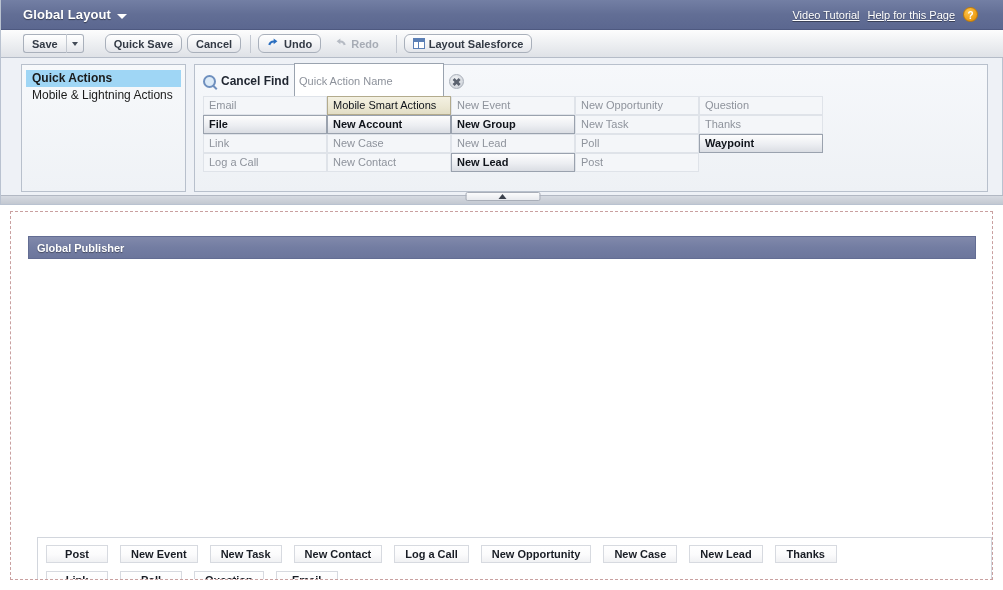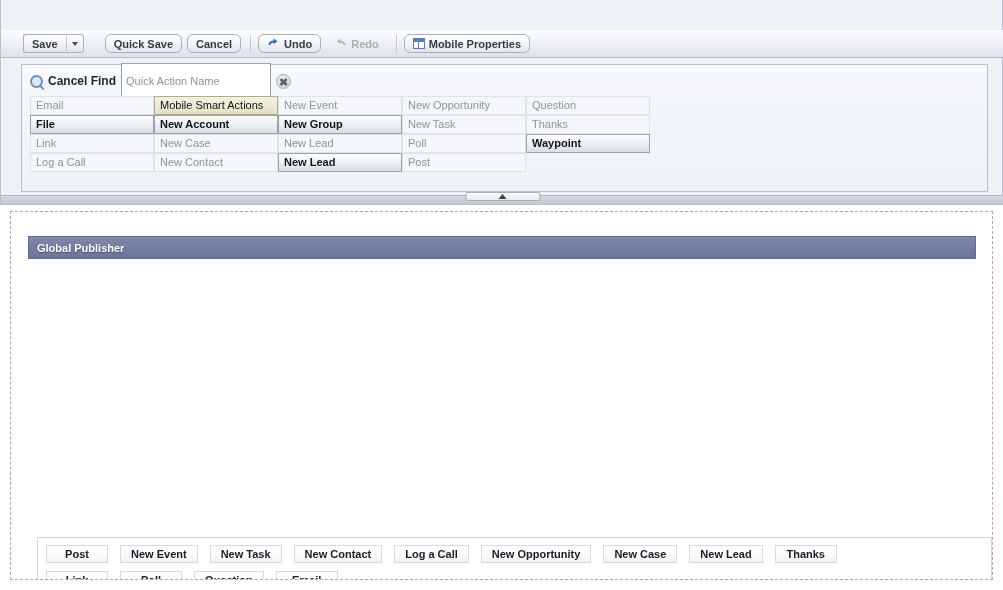--- a/index.html
+++ b/index.html
@@ -428,20 +428,31 @@
     box-sizing: border-box;
     cursor: move;
     white-space: nowrap;
   }
 </style>
 </head>
 <body>
 
 <div id="editor-frame">
 
+  <div id="title-bar">
+    <div id="title-bar-left">
+      <span id="layout-title">Global Layout</span>
+      <span class="caret-down"></span>
+    </div>
+    <div id="title-bar-right">
+      <span class="hdr-link">Video Tutorial</span>
+      <span class="hdr-link">Help for this Page</span>
+      <span id="help-badge">?</span>
+    </div>
+  </div>
 
   <div id="toolbar">
     <span class="tb-split">
       <span class="tb-btn main">Save</span>
       <span class="tb-btn arrow">
         <span class="mini-caret"></span>
       </span>
     </span>
 
     <span class="tb-btn">Quick Save</span>
@@ -464,26 +475,30 @@
           <path d="M7.8 4.2 C11.4 4.2 13.8 6.4 14.4 9.4 L11.8 10.0 C11.4 8.0 10.0 6.7 7.8 6.7 L7.8 9.0 L3.2 5.3 L7.8 1.7 Z" fill="#b6bbc4"></path>
         </svg>
       </span>
       <span>Redo</span>
     </span>
 
     <span class="tb-sep"></span>
 
     <span class="tb-btn">
       <span class="icon-lp"></span>
-      <span>Mobile Properties</span>
+      <span>Layout Salesforce</span>
     </span>
   </div>
 
   <div id="palette-body">
 
+    <div id="category-panel">
+      <div class="cat-item selected">Quick Actions</div>
+      <div class="cat-item">Mobile &amp; Lightning Actions</div>
+    </div>
 
     <div id="palette-panel">
       <div id="quickfind-row">
         <span class="icon-search"></span>
         <span id="quickfind-label">Cancel Find</span>
         <input id="quickfind-input" type="text" placeholder="Quick Action Name" style="">
         <span id="quickfind-clear">✖</span>
       </div>
       <div id="palette-grid">
           <div class="pal-cell used">Email</div>

